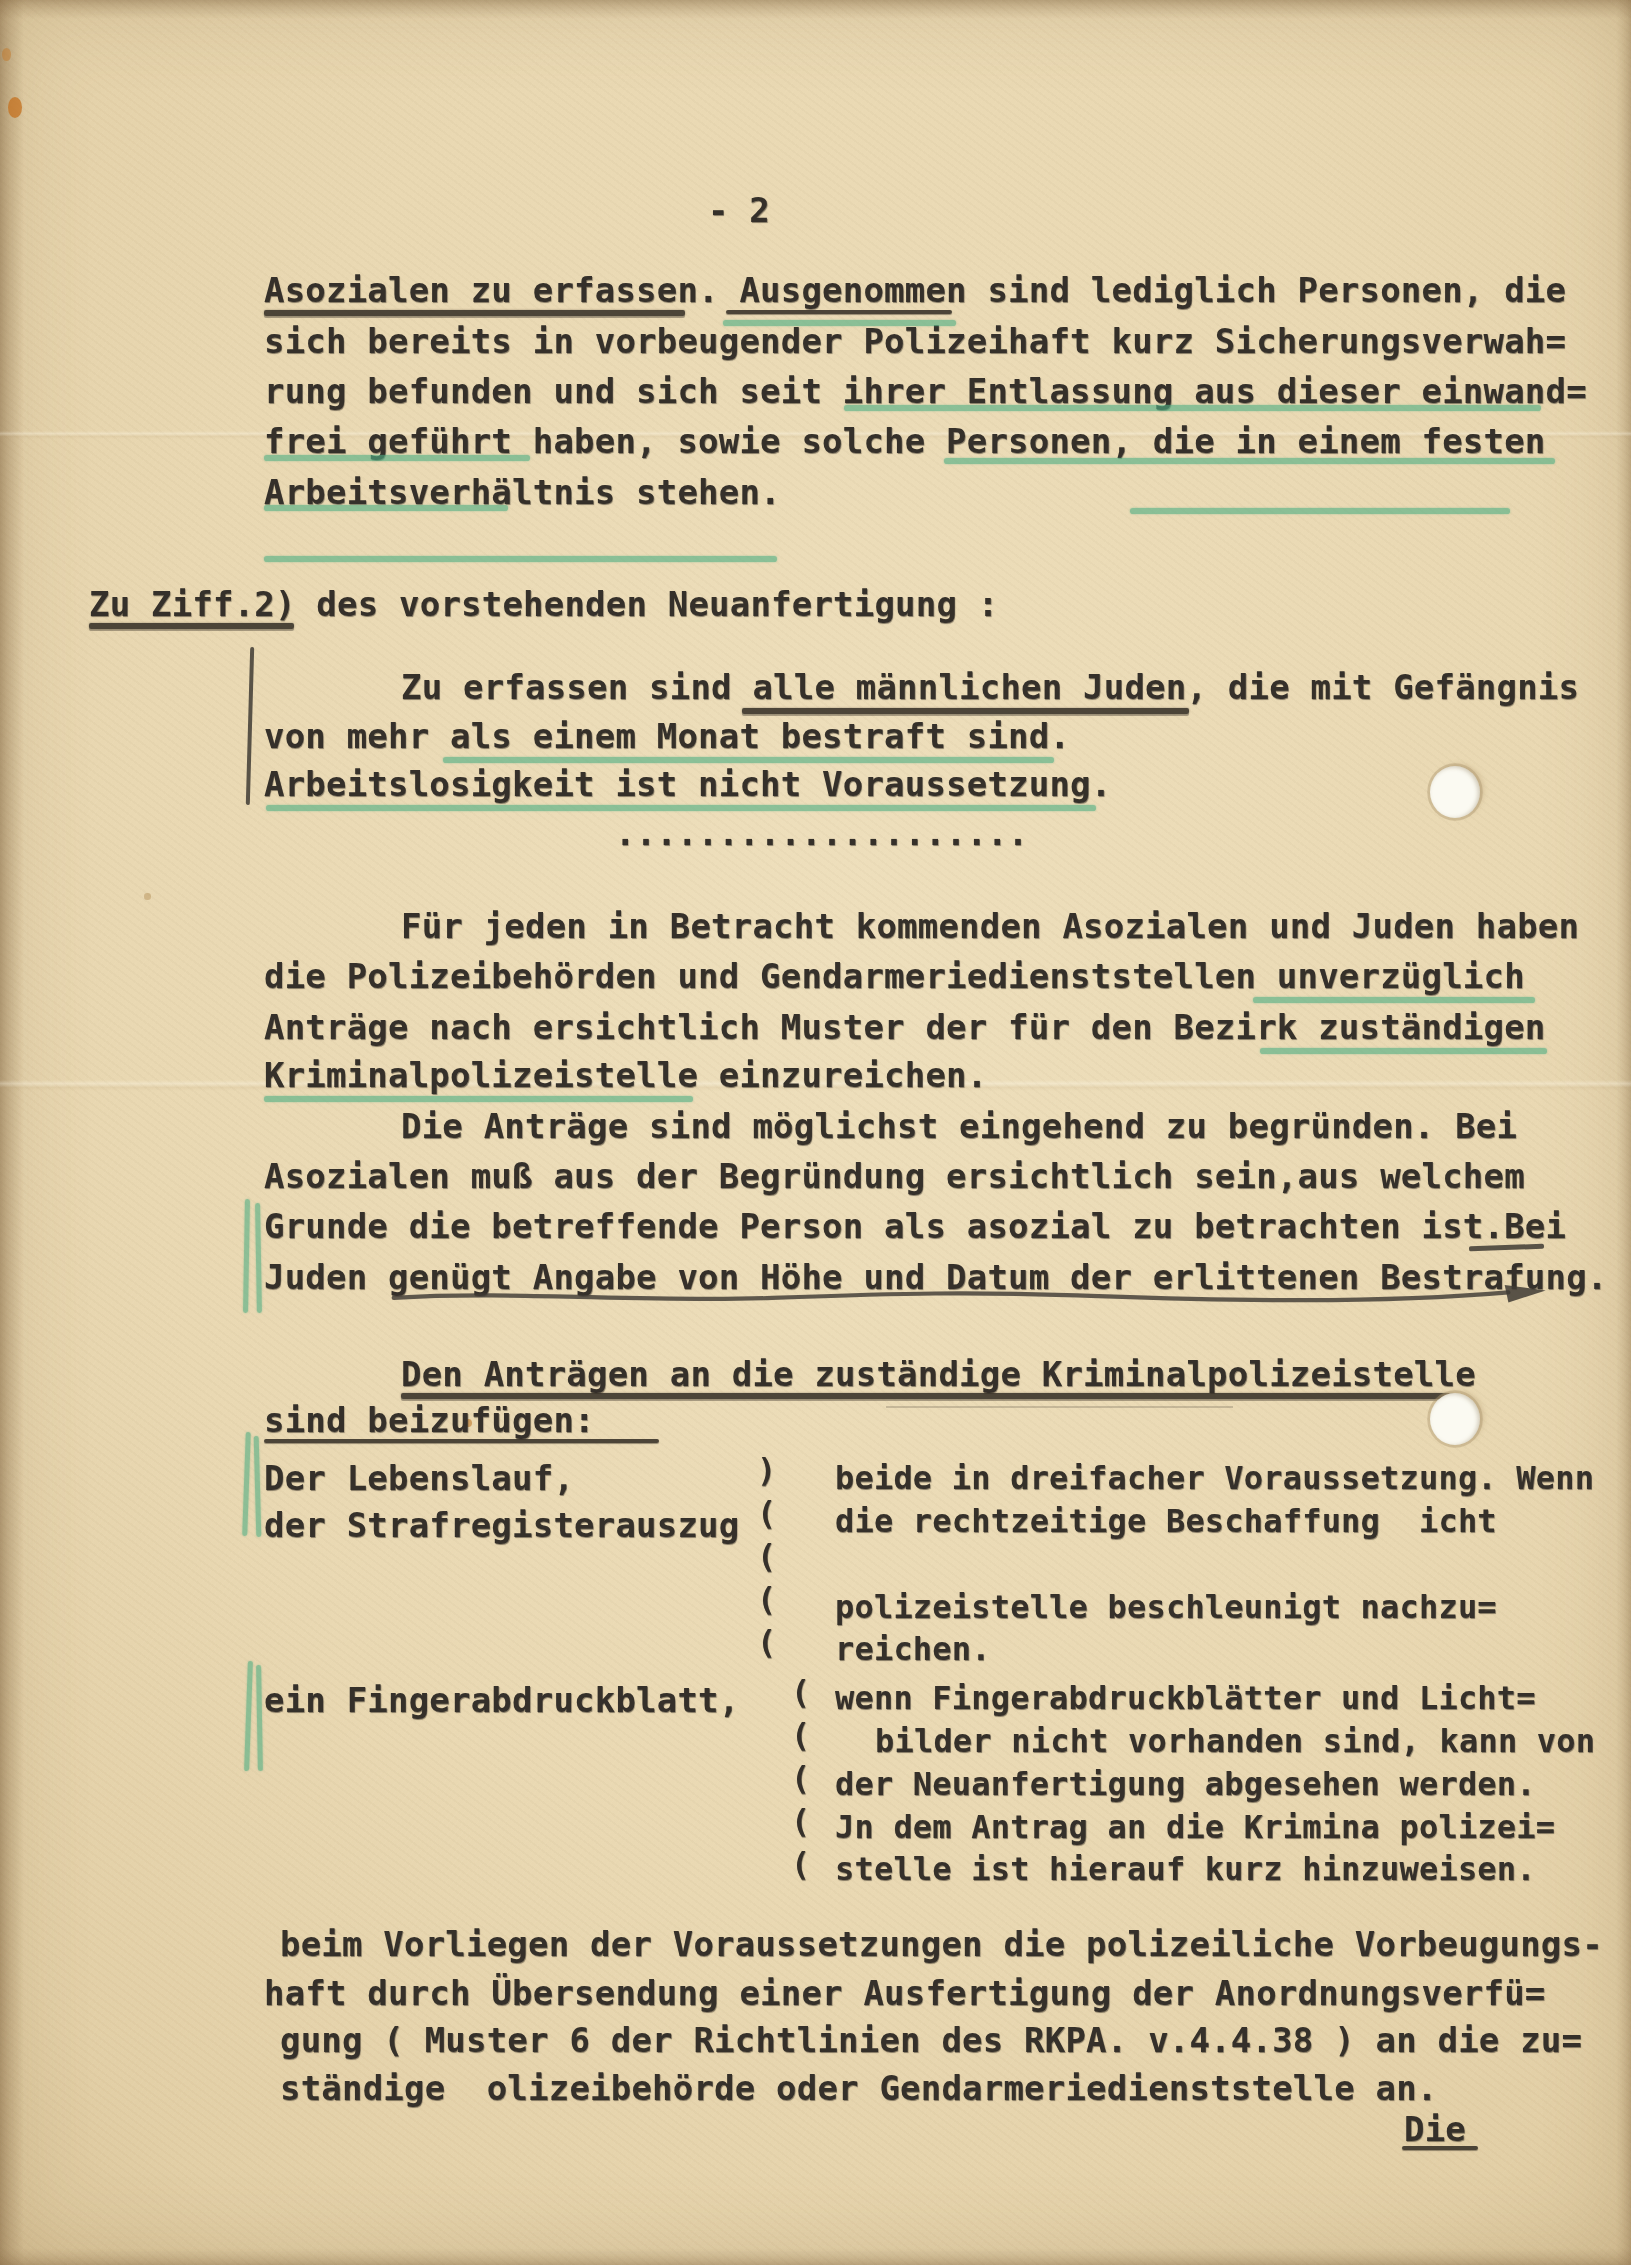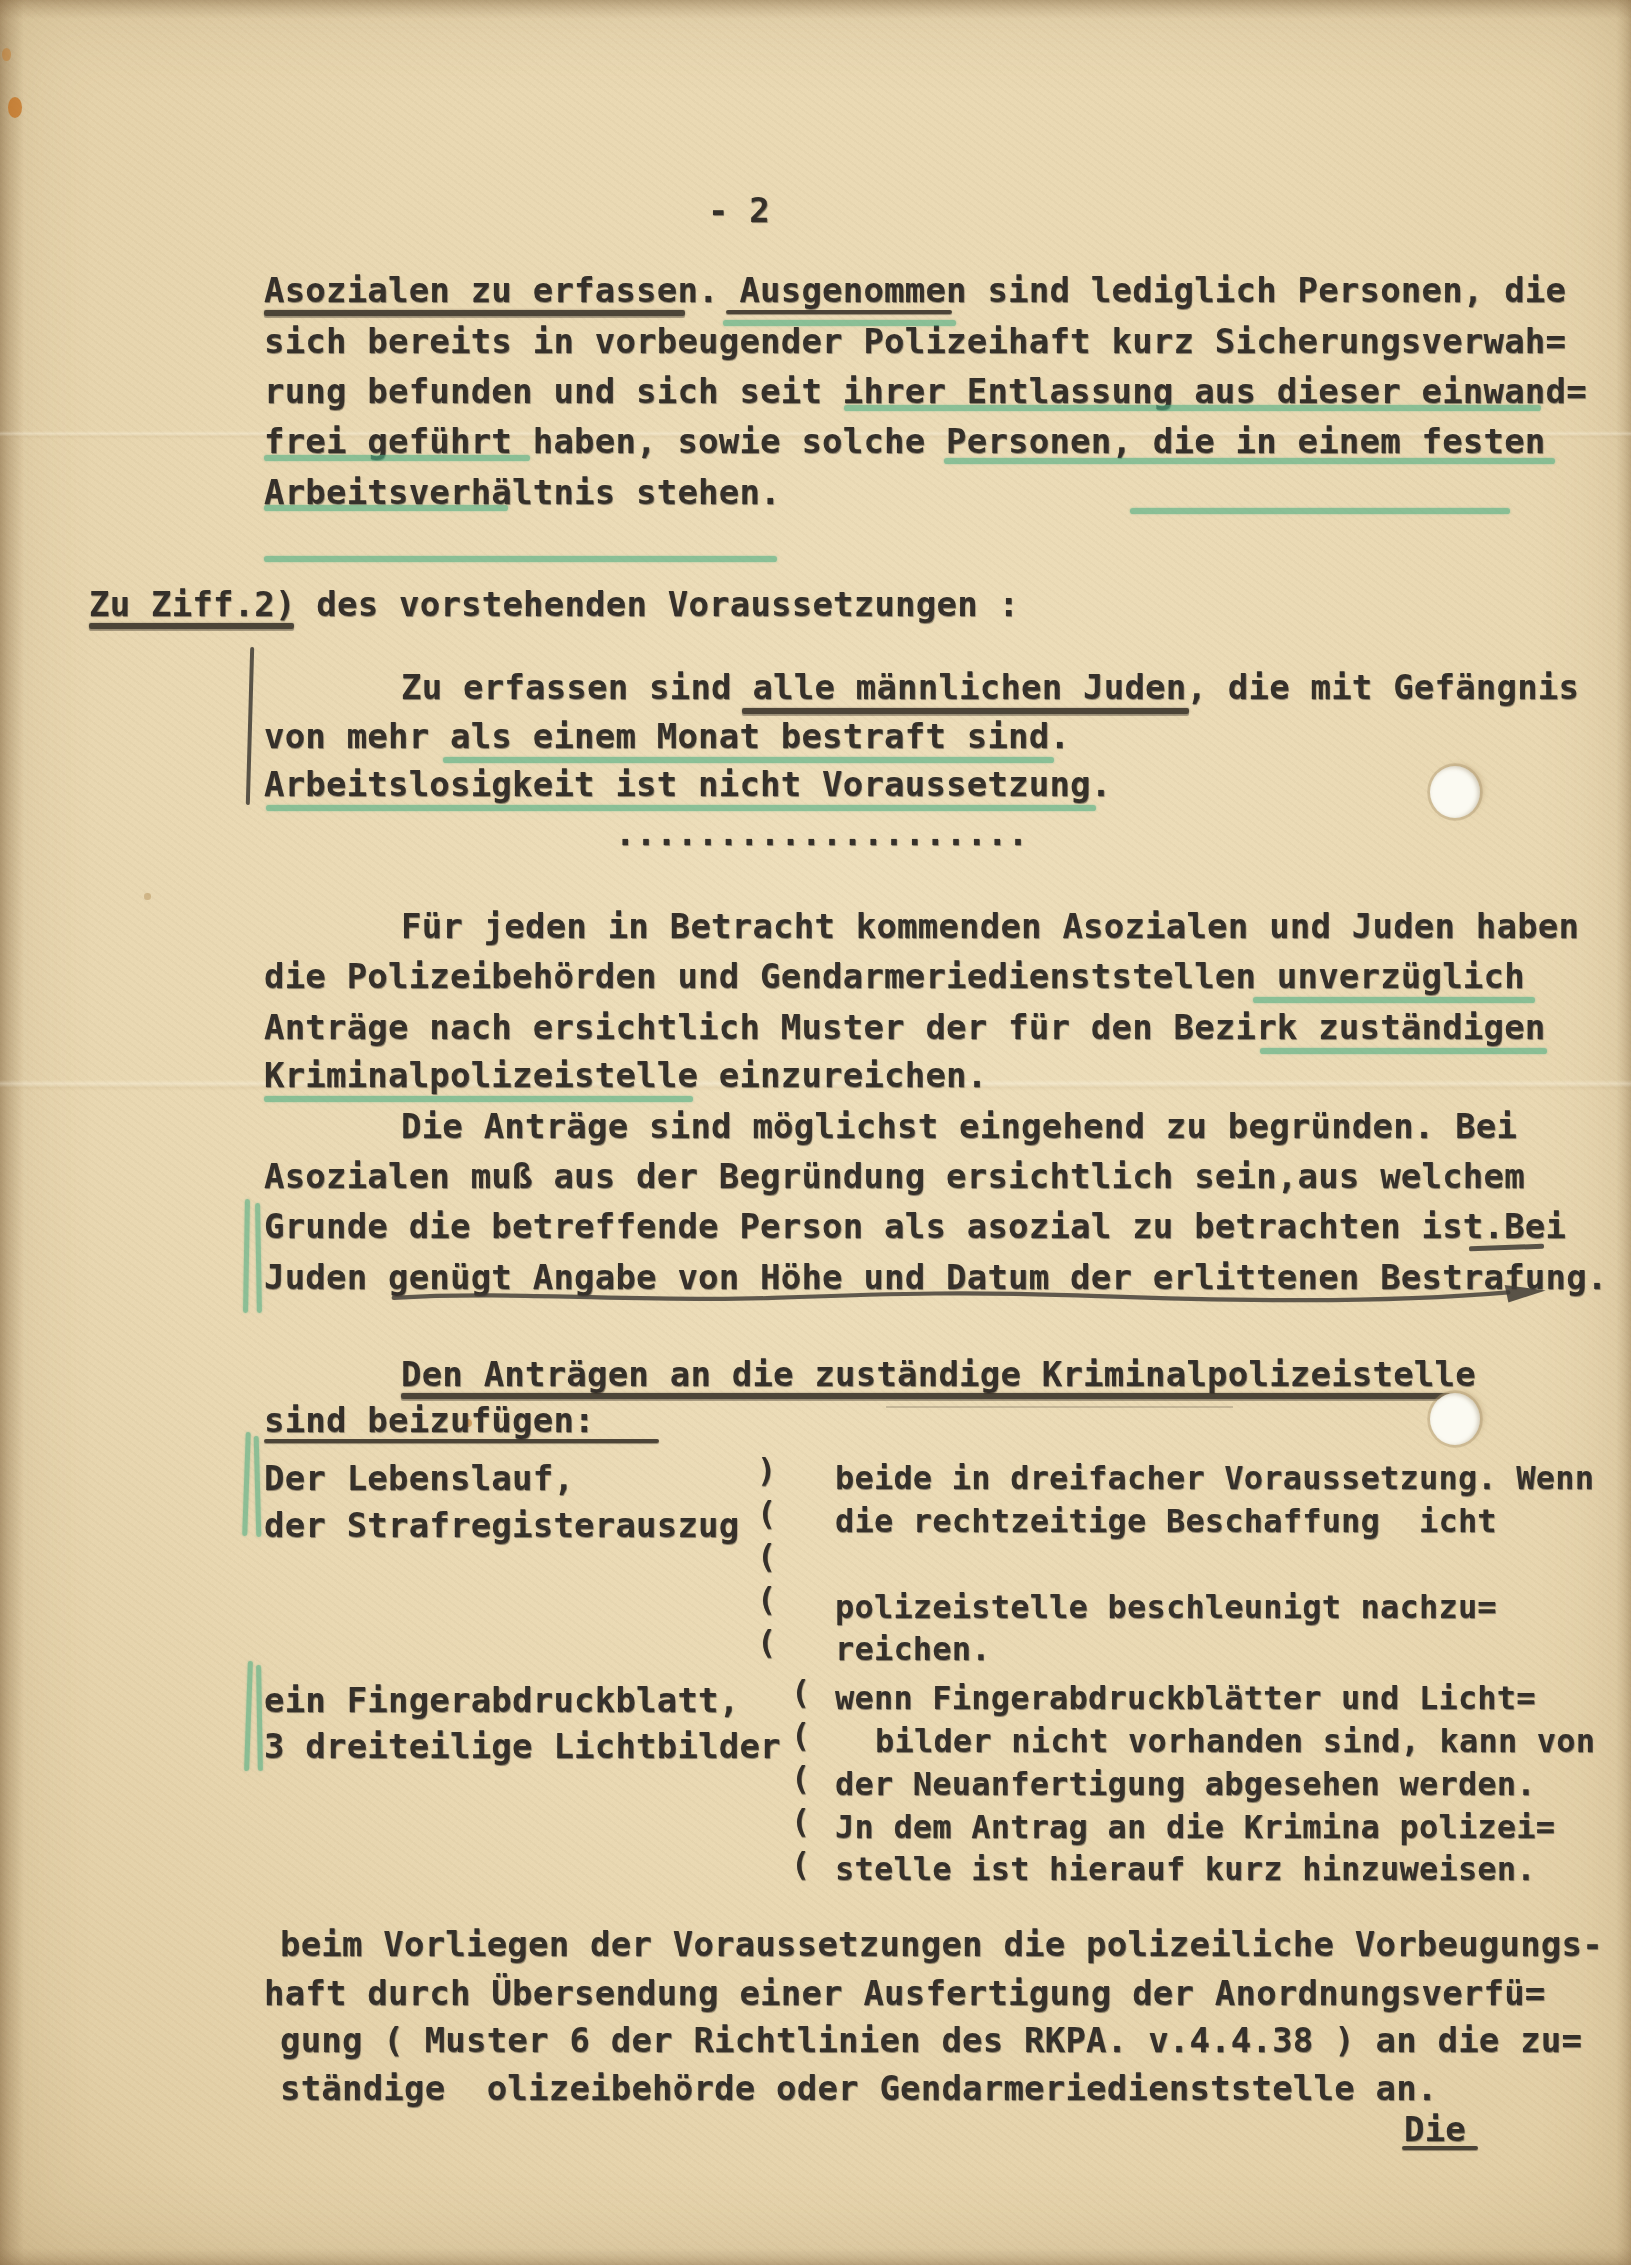--- a/index.html
+++ b/index.html
@@ -97,21 +97,21 @@
   <div class="tu heavy" style="left:264px;top:310px;width:421px;"></div>
   <div class="tu" style="left:726px;top:310px;width:226px;"></div>
   <div class="gl" style="left:723px;top:320px;width:233px;"></div>
   <div class="gl" style="left:844px;top:405px;width:697px;"></div>
   <div class="gl" style="left:264px;top:455px;width:266px;"></div>
   <div class="gl" style="left:944px;top:458px;width:611px;"></div>
   <div class="gl" style="left:264px;top:505px;width:244px;"></div>
   <div class="gl" style="left:1130px;top:508px;width:380px;"></div>
   <div class="gl" style="left:264px;top:556px;width:513px;"></div>
 
-  <div class="tl" style="left:89px;top:584px;">Zu Ziff.2) des vorstehenden Voraussetzungen :</div>
+  <div class="tl" style="left:89px;top:584px;">Zu Ziff.2) des vorstehenden Neuanfertigung :</div>
   <div class="tu heavy" style="left:89px;top:623px;width:205px;"></div>
 
   <div class="tl" style="left:401px;top:667px;">Zu erfassen sind alle männlichen Juden, die mit Gefängnis</div>
   <div class="tl" style="left:264px;top:716px;">von mehr als einem Monat bestraft sind.</div>
   <div class="tl" style="left:264px;top:764px;">Arbeitslosigkeit ist nicht Voraussetzung.</div>
   <div class="tu heavy" style="left:742px;top:708px;width:447px;"></div>
   <div class="gl" style="left:443px;top:757px;width:611px;"></div>
   <div class="gl" style="left:266px;top:805px;width:830px;"></div>
   <div class="pen" style="left:248px;top:647px;width:3.7px;height:158px;transform:rotate(1.6deg);"></div>
 
@@ -151,21 +151,20 @@
   <div class="tl tls" style="left:757px;top:1581px;">(</div>
   <div class="tl tls" style="left:757px;top:1624px;">(</div>
   <div class="tl tls" style="left:835px;top:1460px;">beide in dreifacher Voraussetzung. Wenn</div>
   <div class="tl tls" style="left:835px;top:1503px;">die rechtzeitige Beschaffung  icht</div>
   <div class="tl tls" style="left:835px;top:1589px;">polizeistelle beschleunigt nachzu=</div>
   <div class="tl tls" style="left:835px;top:1631px;">reichen.</div>
   <div class="glv" style="left:244px;top:1432px;height:104px;transform:rotate(2deg);"></div>
   <div class="glv" style="left:255px;top:1436px;height:101px;transform:rotate(-1.5deg);"></div>
 
   <div class="tl" style="left:264px;top:1680px;">ein Fingerabdruckblatt,</div>
-  <div class="tl" style="left:264px;top:1726px;">3 dreiteilige Lichtbilder</div>
   <div class="tl tls" style="left:791px;top:1674px;">(</div>
   <div class="tl tls" style="left:791px;top:1717px;">(</div>
   <div class="tl tls" style="left:791px;top:1760px;">(</div>
   <div class="tl tls" style="left:791px;top:1803px;">(</div>
   <div class="tl tls" style="left:791px;top:1846px;">(</div>
   <div class="tl tls" style="left:835px;top:1680px;">wenn Fingerabdruckblätter und Licht=</div>
   <div class="tl tls" style="left:835px;top:1723px;margin-left:40px;">bilder nicht vorhanden sind, kann von</div>
   <div class="tl tls" style="left:835px;top:1766px;">der Neuanfertigung abgesehen werden.</div>
   <div class="tl tls" style="left:835px;top:1809px;">Jn dem Antrag an die Krimina polizei=</div>
   <div class="tl tls" style="left:835px;top:1851px;">stelle ist hierauf kurz hinzuweisen.</div>

